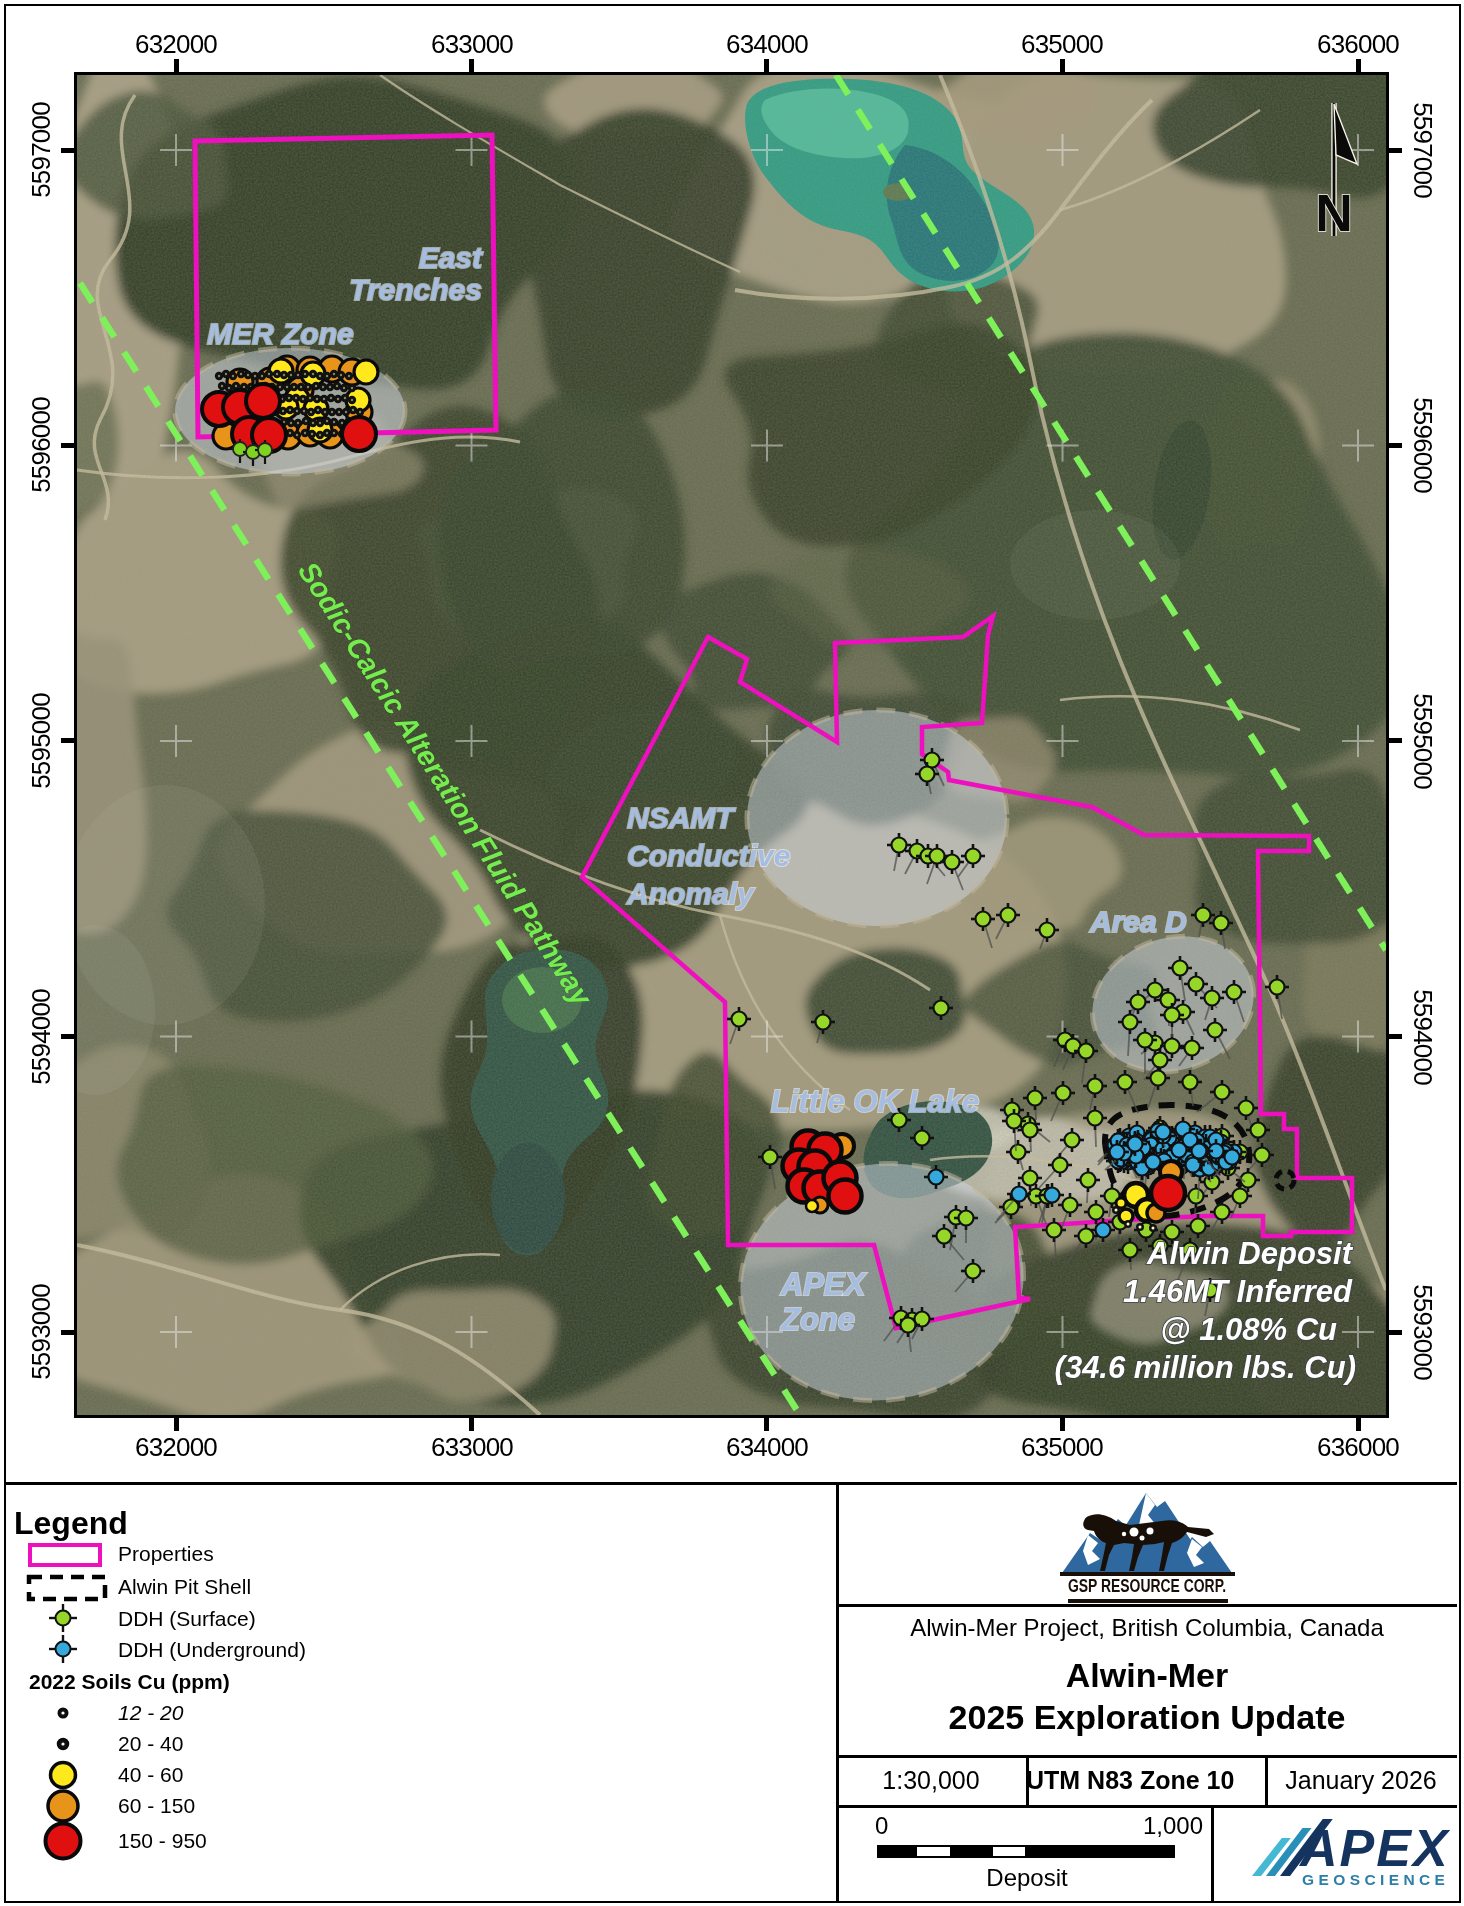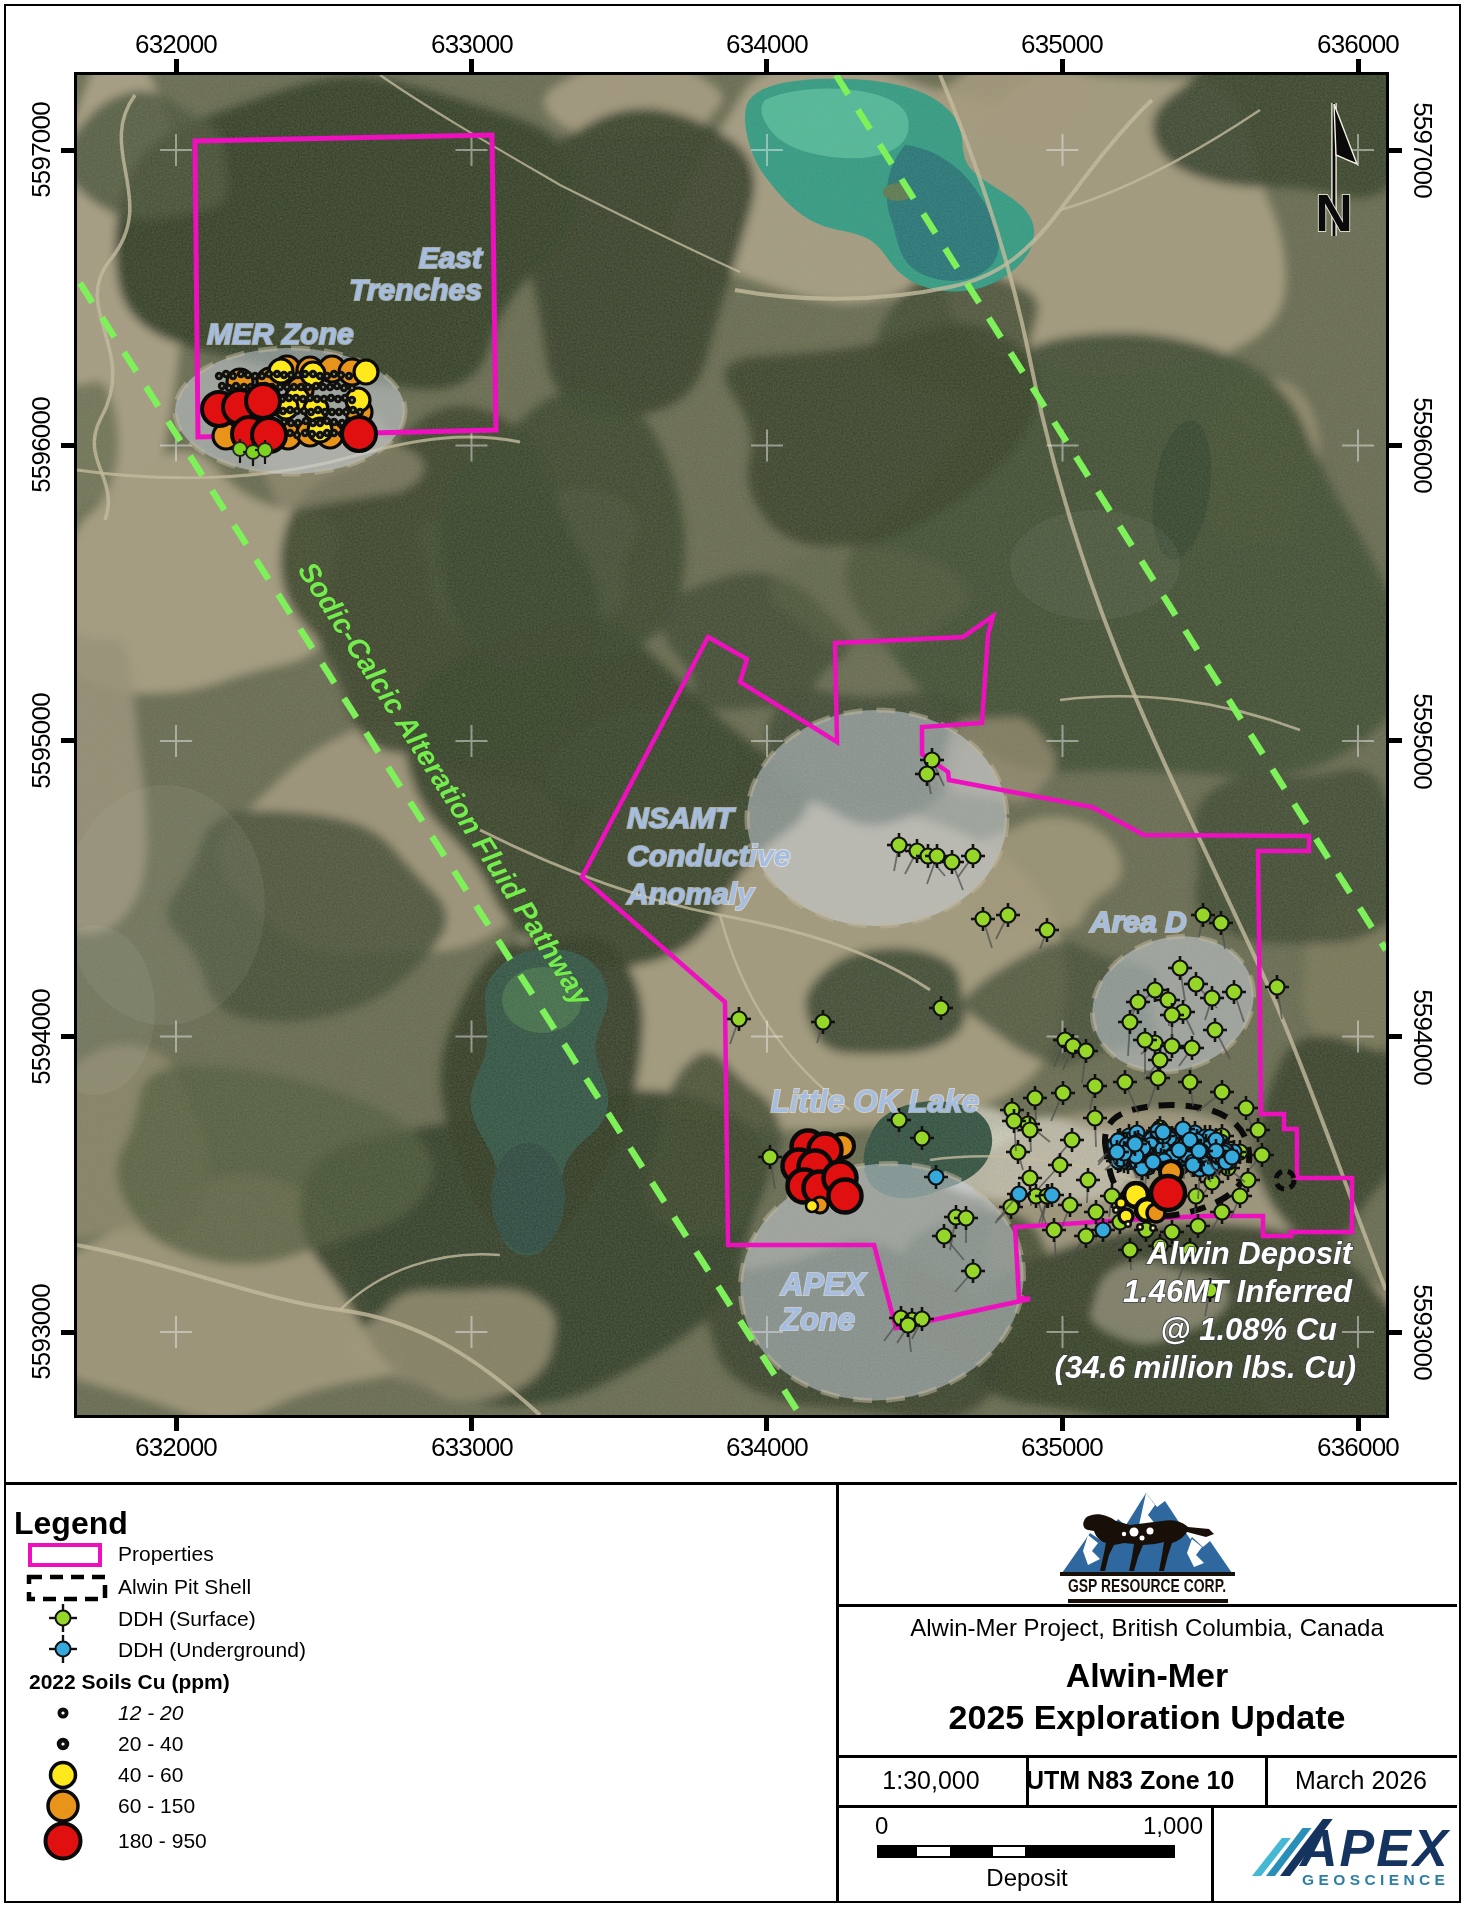--- a/index.html
+++ b/index.html
@@ -1265,21 +1265,21 @@
 <circle cx="40" cy="54" r="5" fill="#111" stroke="#0a0a0a" stroke-width="2.5"></circle>
 <circle cx="40" cy="54" r="1.6" fill="#fff"></circle>
 <circle cx="40" cy="85" r="12.5" fill="#ffe91c" stroke="#0a0a0a" stroke-width="3.5"></circle>
 <circle cx="40" cy="116" r="15" fill="#e8941a" stroke="#0a0a0a" stroke-width="3.5"></circle>
 <circle cx="40" cy="151" r="17.5" fill="#e01010" stroke="#0a0a0a" stroke-width="4"></circle>
 </svg>
 <div class="abs" style="left:118px;top:1701px;font-size:21px;font-style:italic;">12 - 20</div>
 <div class="abs" style="left:118px;top:1732px;font-size:21px;">20 - 40</div>
 <div class="abs" style="left:118px;top:1763px;font-size:21px;">40 - 60</div>
 <div class="abs" style="left:118px;top:1794px;font-size:21px;">60 - 150</div>
-<div class="abs" style="left:118px;top:1829px;font-size:21px;">180 - 950</div>
+<div class="abs" style="left:118px;top:1829px;font-size:21px;">150 - 950</div>
 
 <div class="abs" style="left:836px;top:1604px;width:621px;height:0;border-top:3px solid #000;"></div>
 
 <svg class="abs" style="left:1060px;top:1487px" width="175" height="118" viewBox="0 0 175 118">
 <path d="M 2,86 L 30,46 L 42,54 L 58,32 L 72,44 L 86,86 Z" fill="#2e689e"></path>
 <path d="M 36,86 L 86,6 L 97,20 L 105,14 L 138,64 L 146,58 L 168,86 Z" fill="#2e689e"></path>
 <path d="M 108,86 L 132,50 L 143,60 L 150,54 L 172,86 Z" fill="#2e689e"></path>
 <path d="M 86,6 L 95,18 L 88,28 L 96,38 L 86,50 L 79,38 Z" fill="#fff"></path>
 <path d="M 28,48 L 38,56 L 32,64 L 40,72 L 28,78 L 23,64 Z" fill="#fff"></path>
 <path d="M 132,52 L 142,60 L 136,68 L 144,76 L 134,80 L 127,66 Z" fill="#fff"></path>
@@ -1302,21 +1302,21 @@
 
 <div class="abs" style="left:836px;top:1755px;width:621px;height:0;border-top:3px solid #000;"></div>
 <div class="abs" style="left:836px;top:1805px;width:621px;height:0;border-top:3px solid #000;"></div>
 <div class="abs" style="left:1026px;top:1755px;width:0;height:50px;border-left:3px solid #000;"></div>
 <div class="abs" style="left:1265px;top:1755px;width:0;height:50px;border-left:3px solid #000;"></div>
 
 <div class="abs" style="left:836px;top:1766px;width:190px;text-align:center;font-size:25px;">1:30,000</div>
 
 <div class="abs" style="left:1026px;top:1766px;width:239px;text-align:left;font-size:25px;font-weight:bold;">UTM N83 Zone 10</div>
 
-<div class="abs" style="left:1265px;top:1766px;width:192px;text-align:center;font-size:25px;">March 2026</div>
+<div class="abs" style="left:1265px;top:1766px;width:192px;text-align:center;font-size:25px;">January 2026</div>
 
 <div class="abs" style="left:1211px;top:1805px;width:0;height:97px;border-left:3px solid #000;"></div>
 
 <div class="abs" style="left:875px;top:1812px;font-size:24px;">0</div>
 <div class="abs" style="left:1113px;top:1812px;width:90px;text-align:right;font-size:24px;">1,000</div>
 
 <svg class="abs" style="left:877px;top:1845px" width="300" height="14">
     <rect x="0" y="0" width="298" height="13" fill="#000"></rect>
     <rect x="40" y="2" width="33" height="9" fill="#fff"></rect>
     <rect x="116" y="2" width="32" height="9" fill="#fff"></rect>

